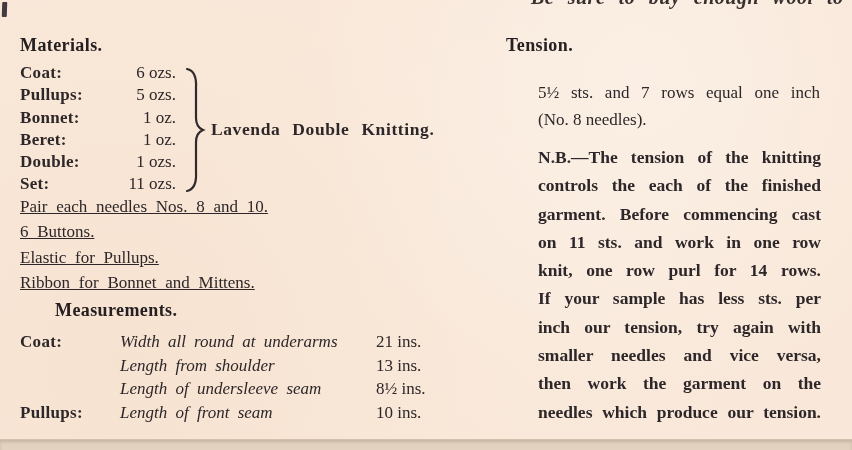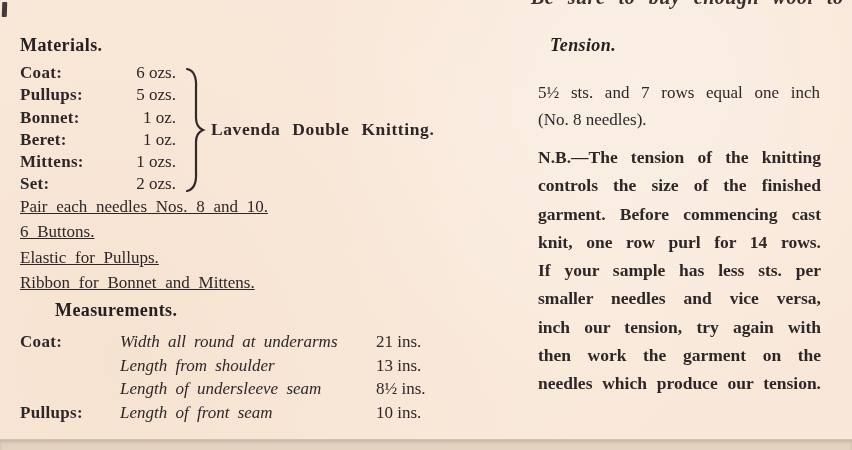--- a/index.html
+++ b/index.html
@@ -54,21 +54,21 @@
     position: absolute; left: 20px; top: 194px;
     font-size: 17px;
   }
   .extra-line { height: 25.4px; line-height: 25.4px; word-spacing: 4.5px; white-space: nowrap; text-decoration: underline; }
   .measurements-heading { left: 20px; top: 300px; margin-left: 35px; }
   .measurements-table { position: absolute; left: 20px; top: 330px; width: 450px; }
   .measurement-row { position: relative; height: 23.7px; font-size: 17px; line-height: 23.7px; }
   .measurement-label { position: absolute; left: 0; font-weight: bold; letter-spacing: 0.3px; }
   .measurement-desc { position: absolute; left: 100px; font-style: italic; word-spacing: 4px; white-space: nowrap; }
   .measurement-value { position: absolute; left: 356px; white-space: nowrap; }
-  .tension-heading { left: 550px; top: 35px; font-style: italic; }
+  .tension-heading { left: 506px; top: 35px; }
   .gauge-para { position: absolute; left: 538px; top: 79px; width: 282px; font-size: 17px; }
   .gauge-line { height: 27px; line-height: 27px; white-space: nowrap; }
   .gauge-line.justified { white-space: normal; text-align: justify; text-align-last: justify; }
   .nb-para { position: absolute; left: 538px; top: 143px; width: 283px; font-size: 17.5px; }
   .nb-line {
     height: 28.3px; line-height: 28.3px;
     text-align: justify; text-align-last: justify;
     overflow: hidden;
     font-weight: bold;
   }
@@ -102,26 +102,26 @@
     </div>
     <div class="materials-row">
       <span class="material-label">Bonnet:</span>
       <span class="material-value">1 oz.</span>
     </div>
     <div class="materials-row">
       <span class="material-label">Beret:</span>
       <span class="material-value">1 oz.</span>
     </div>
     <div class="materials-row">
-      <span class="material-label">Mittens:</span>
+      <span class="material-label">Double:</span>
       <span class="material-value">1 ozs.</span>
     </div>
     <div class="materials-row">
       <span class="material-label">Set:</span>
-      <span class="material-value">2 ozs.</span>
+      <span class="material-value">11 ozs.</span>
     </div>
   </div>
 
   <svg class="brace" width="22" height="128" viewBox="0 0 22 128">
     <path d="M 3 3 Q 13 5 12 22 L 12 52 Q 12 61 19 64 Q 12 67 12 76 L 12 106 Q 13 123 3 125" fill="none" stroke="#302a2c" stroke-width="2.2" stroke-linecap="round"></path>
   </svg>
 
   <div class="yarn-name">Lavenda Double Knitting.</div>
 
   <div class="materials-extras">
@@ -158,25 +158,26 @@
 
   <div class="heading tension-heading">Tension.</div>
 
   <div class="gauge-para">
     <div class="gauge-line justified">5½ sts. and 7 rows equal one inch</div>
     <div class="gauge-line">(No. 8 needles).</div>
   </div>
 
   <div class="nb-para">
     <div class="nb-line">N.B.—The tension of the knitting</div>
-    <div class="nb-line">controls the size of the finished</div>
+    <div class="nb-line">controls the each of the finished</div>
     <div class="nb-line">garment.  Before commencing cast</div>
+    <div class="nb-line">on 11 sts. and work in one row</div>
     <div class="nb-line">knit, one row purl for 14 rows.</div>
     <div class="nb-line">If your sample has less sts. per</div>
+    <div class="nb-line">inch our tension, try again with</div>
     <div class="nb-line">smaller needles and vice versa,</div>
-    <div class="nb-line">inch our tension, try again with</div>
     <div class="nb-line">then work the garment on the</div>
     <div class="nb-line">needles which produce our tension.</div>
   </div>
 
   <div class="bottom-scan-edge"></div>
 
 </div>
 
 </body></html>

